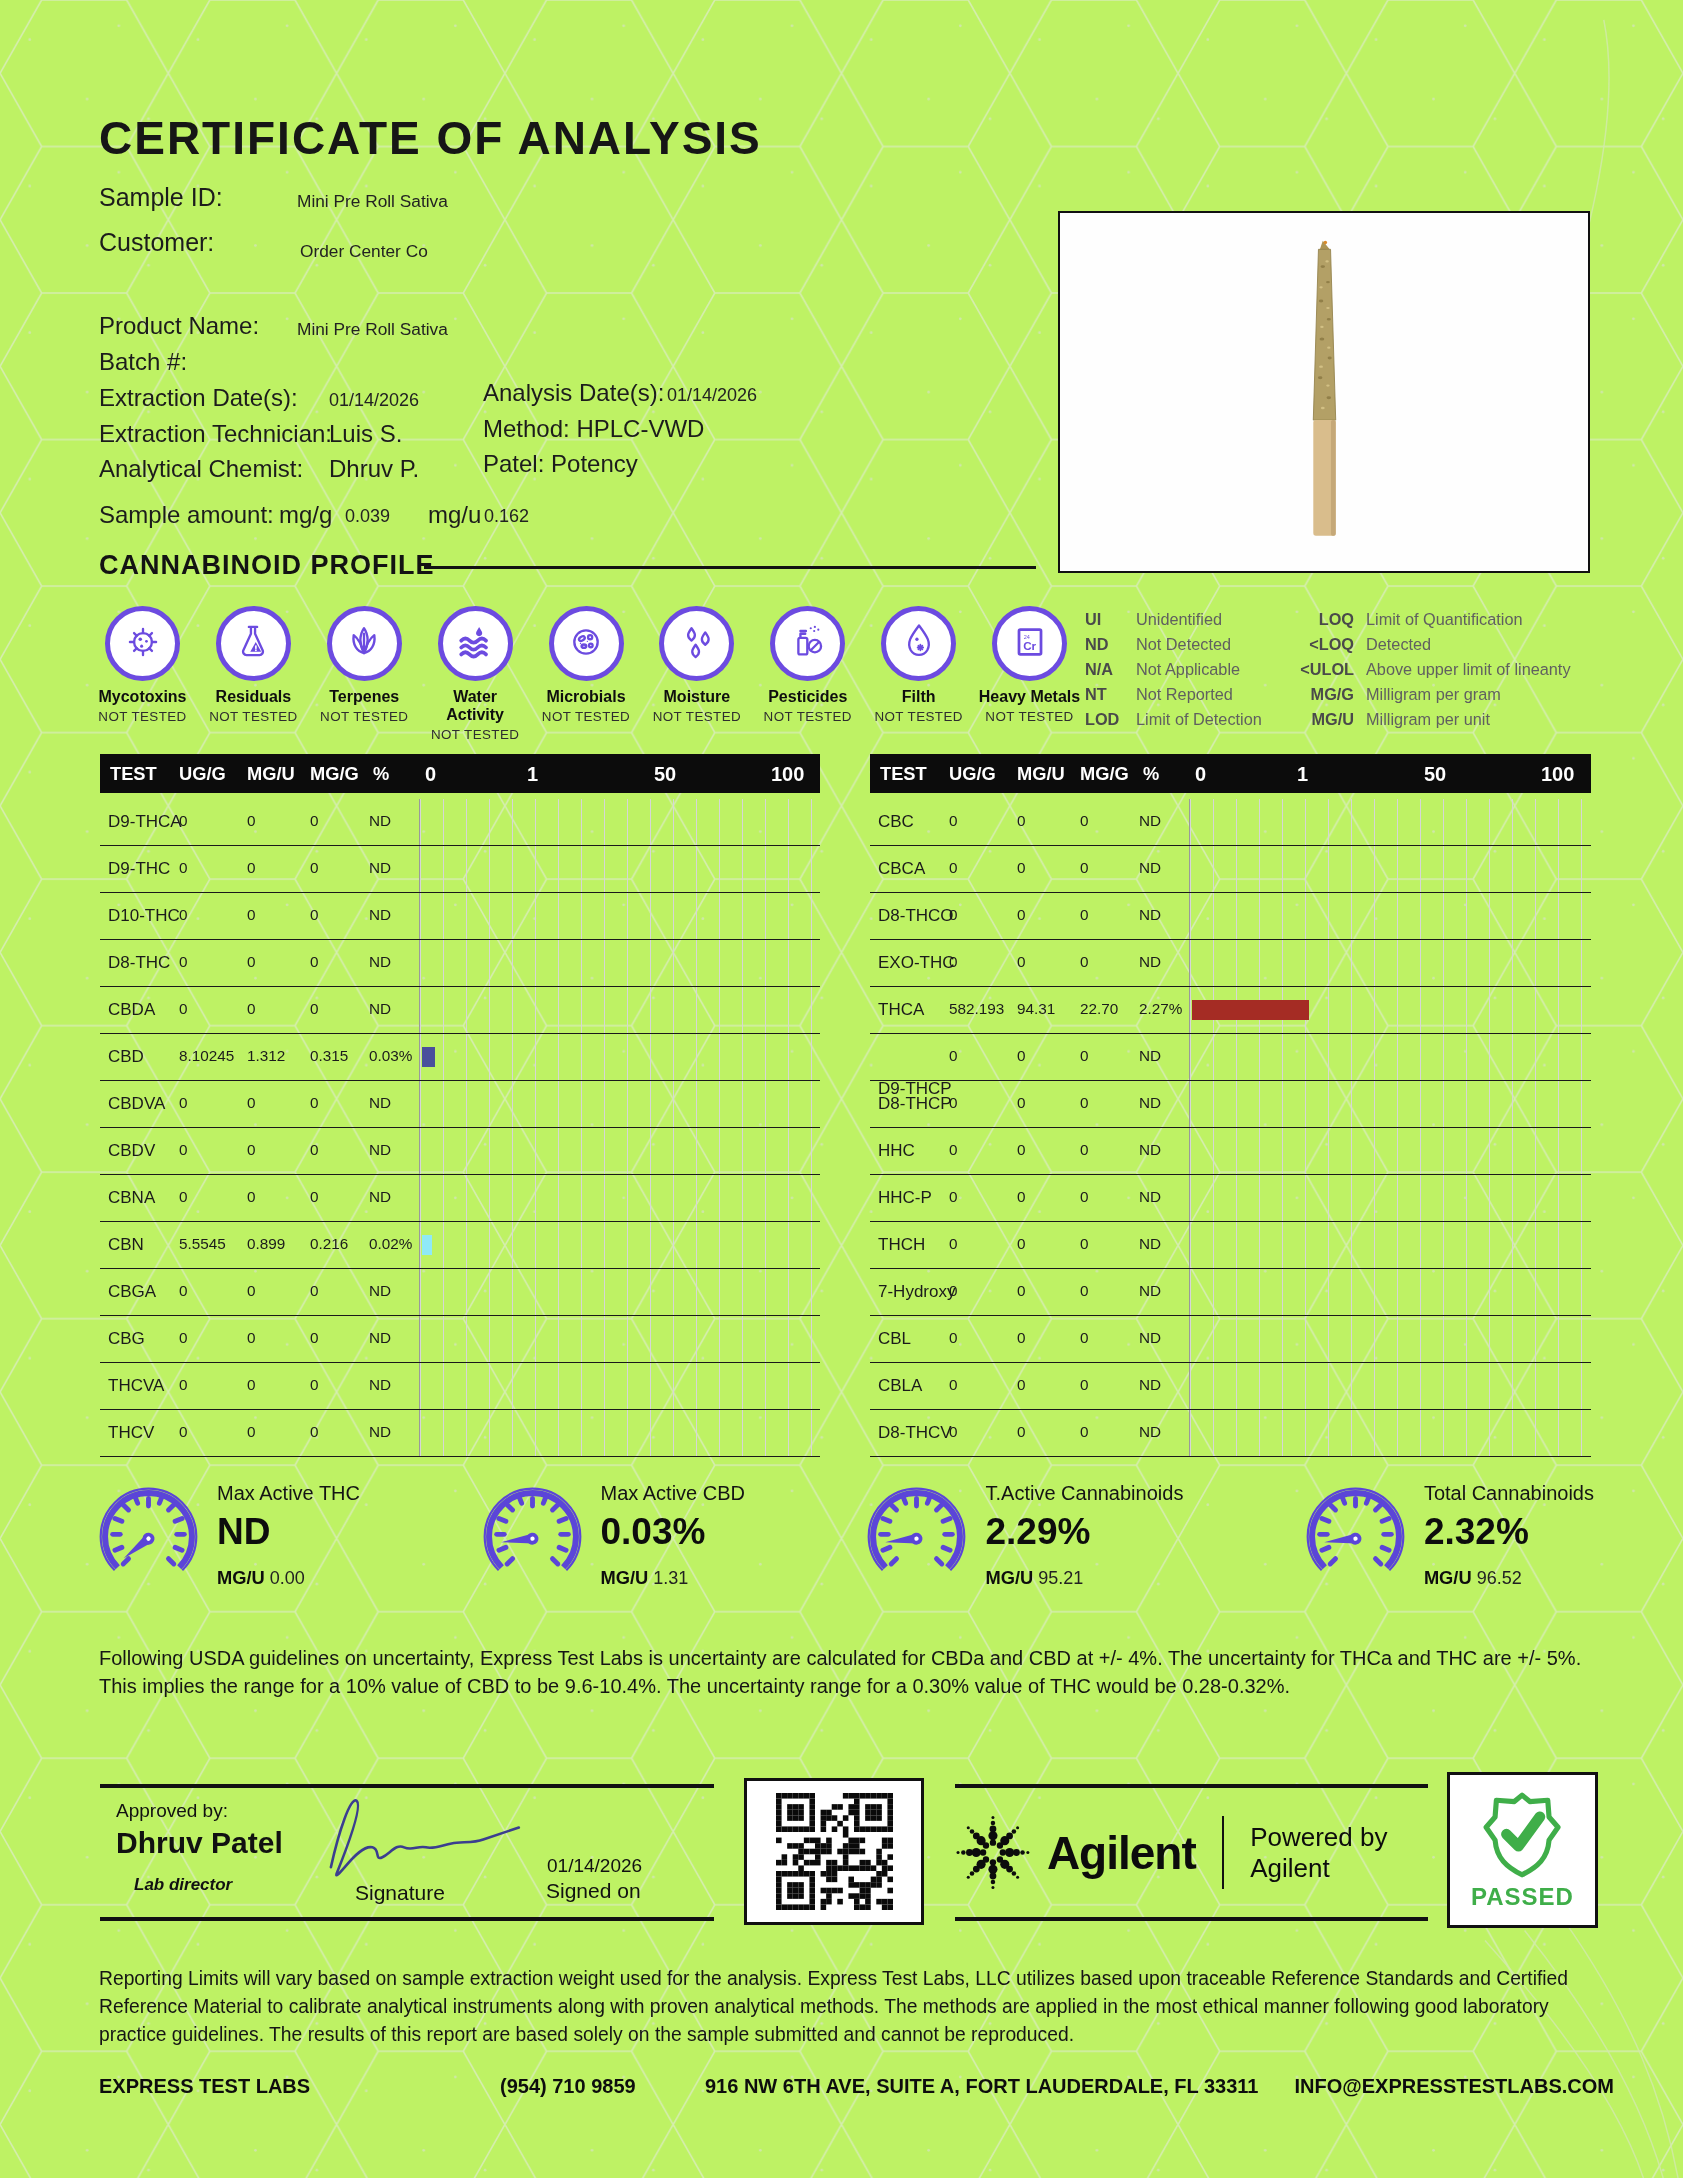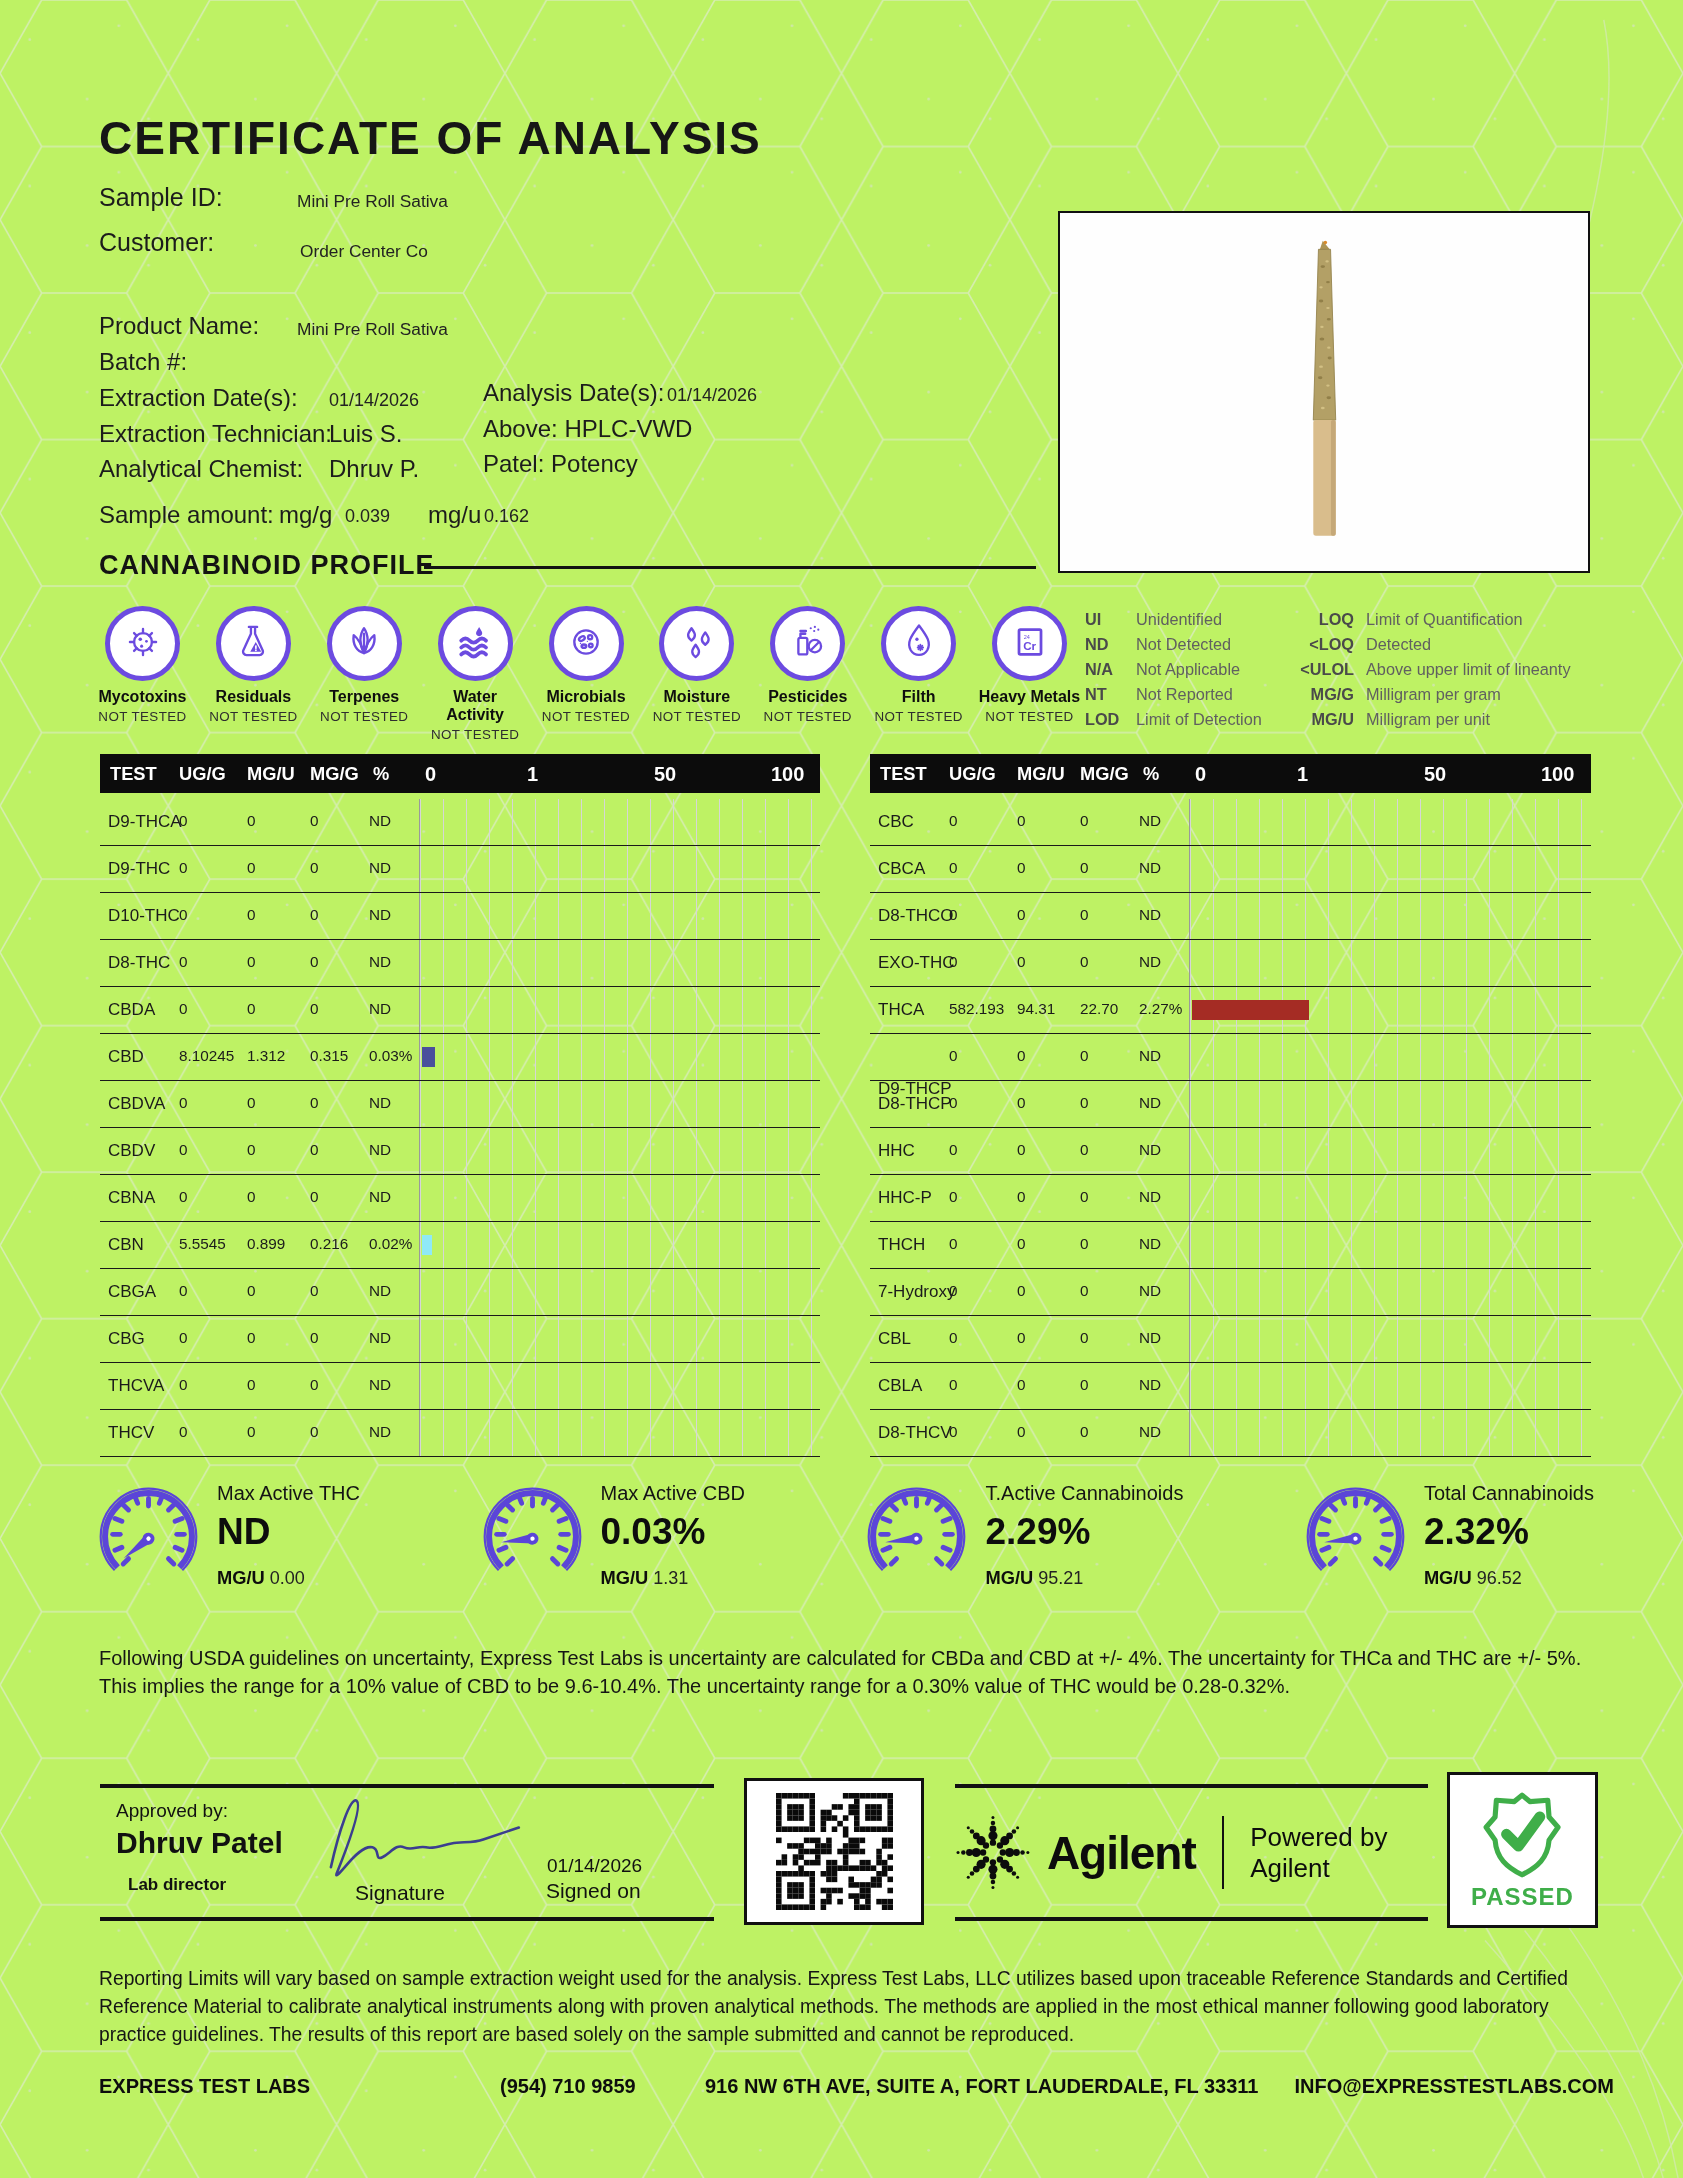--- a/index.html
+++ b/index.html
@@ -96,21 +96,21 @@
   <div class="abs lbl2" style="left:99px;top:348px;">Batch #:</div>
   <div class="abs sm" style="left:297px;top:354px;"></div>
 
   <div class="abs lbl2" style="left:99px;top:384px;">Extraction Date(s):</div>
   <div class="abs val" style="left:329px;top:390px;">01/14/2026</div>
   <div class="abs lbl2" style="left:483px;top:379px;">Analysis Date(s):</div>
   <div class="abs val" style="left:667px;top:385px;">01/14/2026</div>
 
   <div class="abs lbl2" style="left:99px;top:420px;">Extraction Technician:</div>
   <div class="abs lbl2" style="left:329px;top:420px;">Luis S.</div>
-  <div class="abs lbl2" style="left:483px;top:415px;"><span>Above:</span> <span>HPLC-VWD</span></div>
+  <div class="abs lbl2" style="left:483px;top:415px;"><span>Method:</span> <span>HPLC-VWD</span></div>
 
   <div class="abs lbl2" style="left:99px;top:455px;">Analytical Chemist:</div>
   <div class="abs lbl2" style="left:329px;top:455px;">Dhruv P.</div>
   <div class="abs lbl2" style="left:483px;top:450px;"><span>Patel:</span> <span>Potency</span></div>
 
   <div class="abs lbl2" style="left:99px;top:501px;">Sample amount:</div>
   <div class="abs lbl2" style="left:279px;top:501px;">mg/g</div>
   <div class="abs val" style="left:345px;top:506px;">0.039</div>
   <div class="abs lbl2" style="left:428px;top:501px;">mg/u</div>
   <div class="abs val" style="left:484px;top:506px;">0.162</div>
@@ -821,21 +821,21 @@
         </div>
       </div>
 
   </div>
 
   <div class="abs note" style="left:99px;top:1645px;width:1490px;">Following USDA guidelines on uncertainty, Express Test Labs is uncertainty are calculated for CBDa and CBD at +/- 4%. The uncertainty for THCa and THC are +/- 5%. This implies the range for a 10% value of CBD to be 9.6-10.4%. The uncertainty range for a 0.30% value of THC would be 0.28-0.32%.</div>
 
   <div class="abs sig-block" style="left:100px;top:1784px;width:614px;height:129px;">
     <div class="abs" style="left:16px;top:12px;font-size:19px;">Approved by:</div>
     <div class="abs" style="left:16px;top:38px;font-size:30px;font-weight:bold;">Dhruv Patel</div>
-    <div class="abs" style="left:28px;top:87px;font-size:17px;font-weight:bold;">Lab director</div>
+    <div class="abs" style="left:34px;top:87px;font-size:17px;font-weight:bold;font-style:italic;">Lab director</div>
     <svg class="abs" style="left:183px;top:0px;" width="262" height="91" viewBox="0 0 260 92">
       <path d="M46 80 C54 44 66 8 72 13 C78 18 64 56 52 86 C50 91 54 87 60 80 C70 68 80 58 88 60 C96 62 90 74 98 70 C106 66 112 56 120 60 C128 64 134 58 142 60 C150 62 158 58 168 56 C178 54 190 56 200 52 L236 40" fill="none" stroke="#3B3E8F" stroke-width="2.6" stroke-linecap="round"></path>
     </svg>
     <div class="abs" style="left:255px;top:93px;font-size:21px;">Signature</div>
     <div class="abs" style="left:447px;top:67px;font-size:19px;">01/14/2026</div>
     <div class="abs" style="left:446px;top:91px;font-size:21px;">Signed on</div>
   </div>
 
   <div class="abs qr-box" style="left:744px;top:1778px;width:174px;height:141px;">
     <svg id="qr" width="117" height="117" viewBox="0 0 115.5 115.5">

